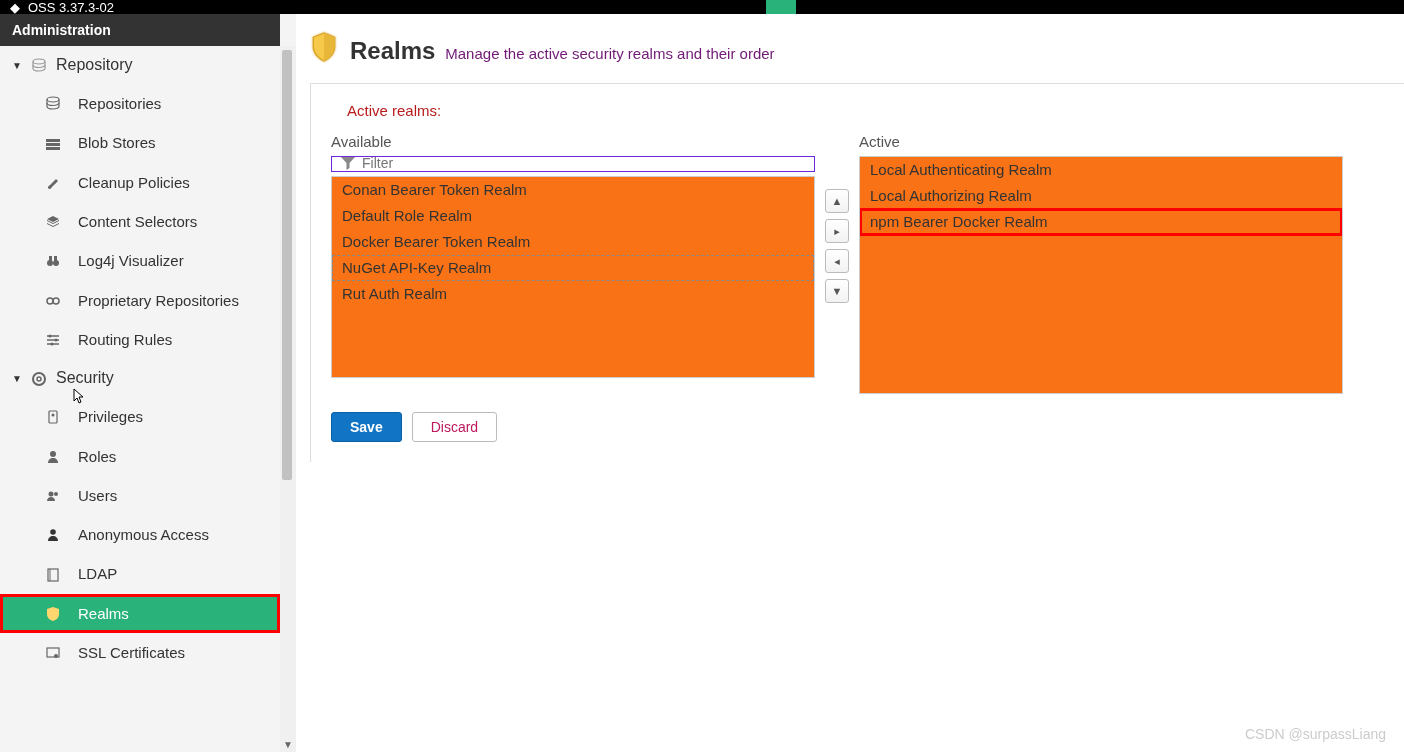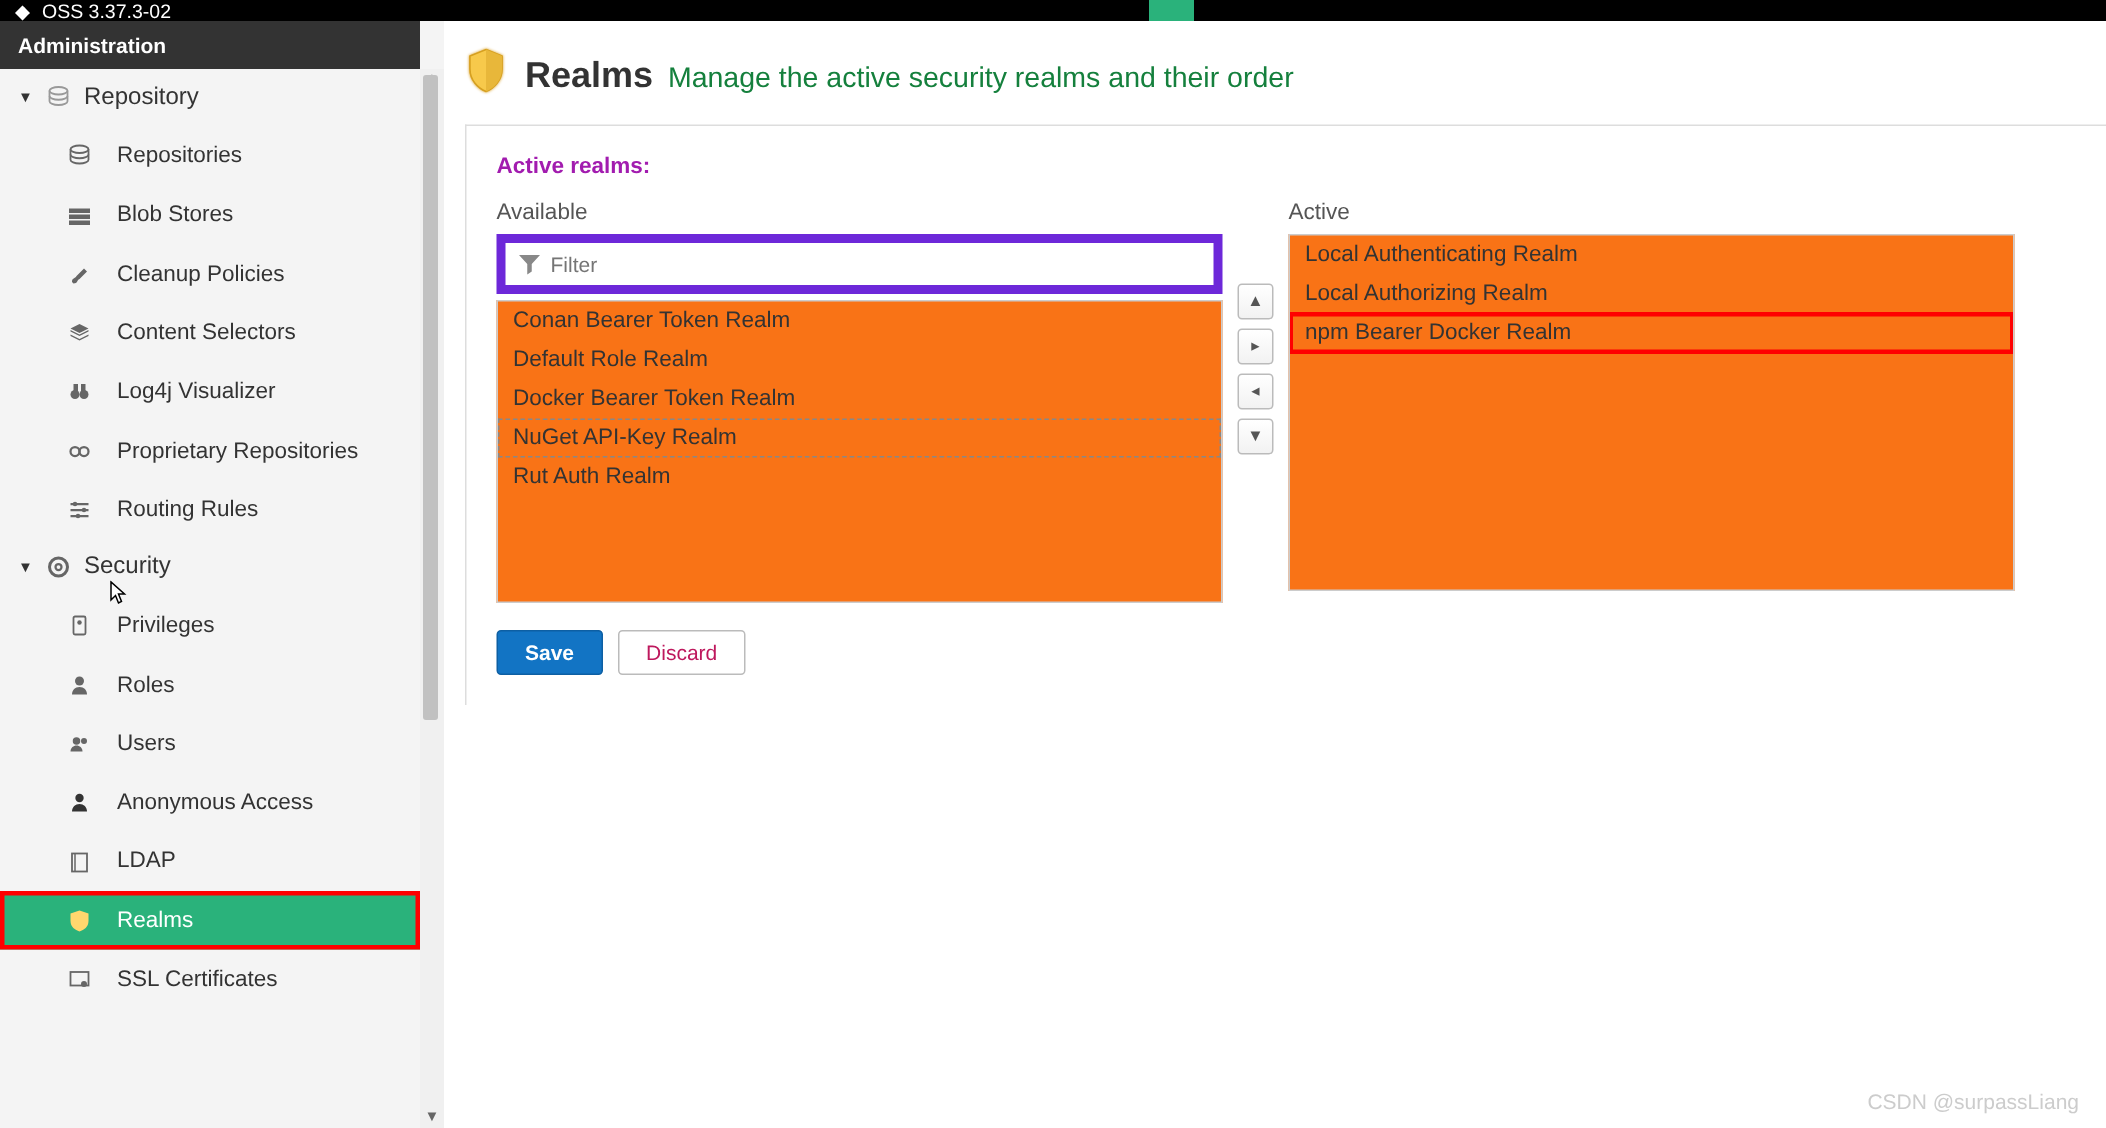--- a/index.html
+++ b/index.html
@@ -28,31 +28,31 @@
     .tree-item.active { background:#2ab27b; color:#fff;}
     .tree-item.active .item-icon { color:#ffd76e;}
     .tree-item.highlighted-red { outline: 3px solid #ff0000; outline-offset:-3px;}
     
     .cursor-icon { position:absolute; left:72px; top:372px; font-size:16px; color:#000; pointer-events:none; z-index:5;}
     
     .content { flex:1; padding: 0; border-top:0; position:relative;}
     .content-header { padding: 18px 28px 14px 14px; border-bottom: 0; display:flex; align-items:center; gap:12px;}
     .content-header .shield { font-size:26px; color:#f2b632; filter: drop-shadow(0 0 1px #d89b1a);}
     .content-header h1 { font-size:24px; font-weight:600; color:#333; display:inline;}
-    .content-header .desc { font-size:19px; color:#15803d; margin-left:6px;}
+    .content-header .desc { font-size:15px; color:#701a75; margin-left:6px;}
     
     .green-tab { position:absolute; top:-14px; left:470px; width:30px; height:14px; background:#2ab27b;}
     
     .panel-border { margin: 0 0 0 14px; border:1px solid #ddd; border-right:none; border-bottom:none; padding:18px 20px 20px 20px;}
-    .section-title { font-weight:700; font-size:15px; margin-bottom:14px; color:#a21caf;}
+    .section-title { font-weight:400; font-size:15px; margin-bottom:14px; color:#b91c1c;margin-left:16px;}
     
     .dual-list { display:flex; gap:10px; align-items:flex-start;}
     .list-col { width:484px;}
     .list-label { font-size:15px; color:#555; margin-bottom:6px;}
-    .filter-box { border:6px solid #6d28d9; height:40px; display:flex; align-items:center; padding:0 8px; gap:6px; margin-bottom:4px; background:#fff;}
+    .filter-box { border:1px solid #6d28d9; height:16px; display:flex; align-items:flex-end; padding:0 8px; gap:6px; margin-bottom:4px; background:#fff;}
     .filter-box .filter-icon { color:#888; font-size:13px;}
     .filter-box input { border:none; outline:none; flex:1; font-size:14px; color:#333; background:transparent;}
     .listbox { border:1px solid #ccc; height:202px; background:#f97316; overflow:auto; font-size:15px;}
     .listbox .opt { padding:3px 10px; cursor:pointer; line-height:20px;}
     .listbox .opt.sel-dashed { outline:1px dashed #888; outline-offset:-1px;}
     .listbox .opt.red-box { outline:3px solid #ff0000; outline-offset:-2px;}
     
     .mid-btns { display:flex; flex-direction:column; gap:6px; margin-top:56px;}
     .mid-btns button { width:24px; height:24px; border:1px solid #bbb; background:linear-gradient(#fff,#f2f2f2); border-radius:3px; cursor:pointer; font-size:11px; color:#555; padding:0; line-height:20px;}
     

